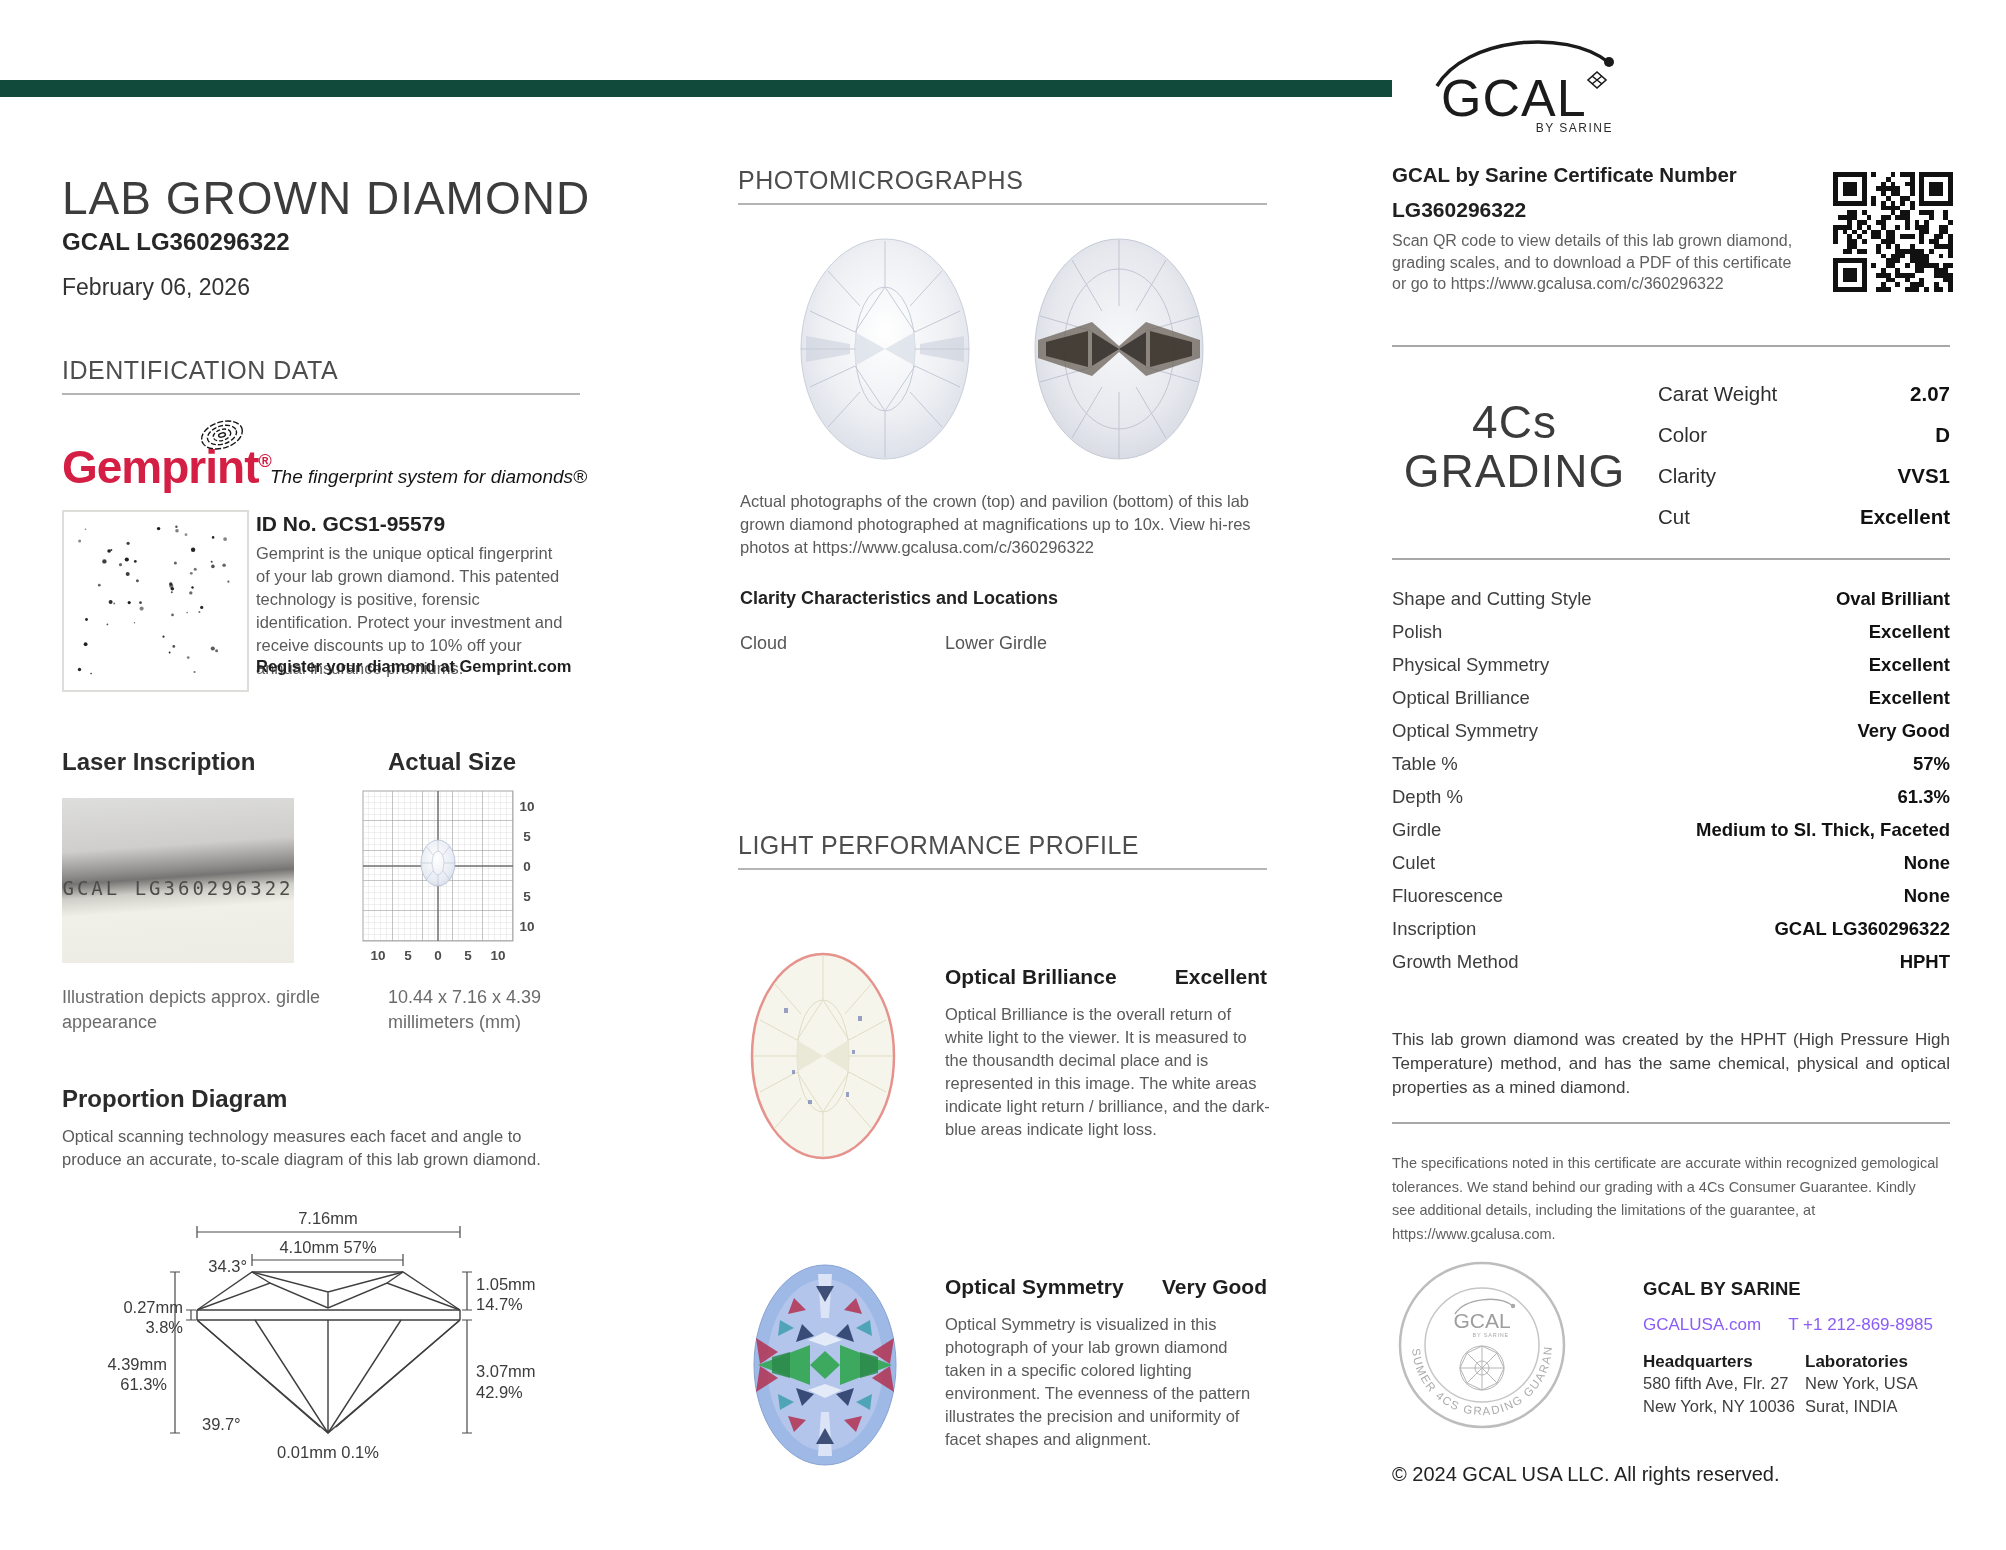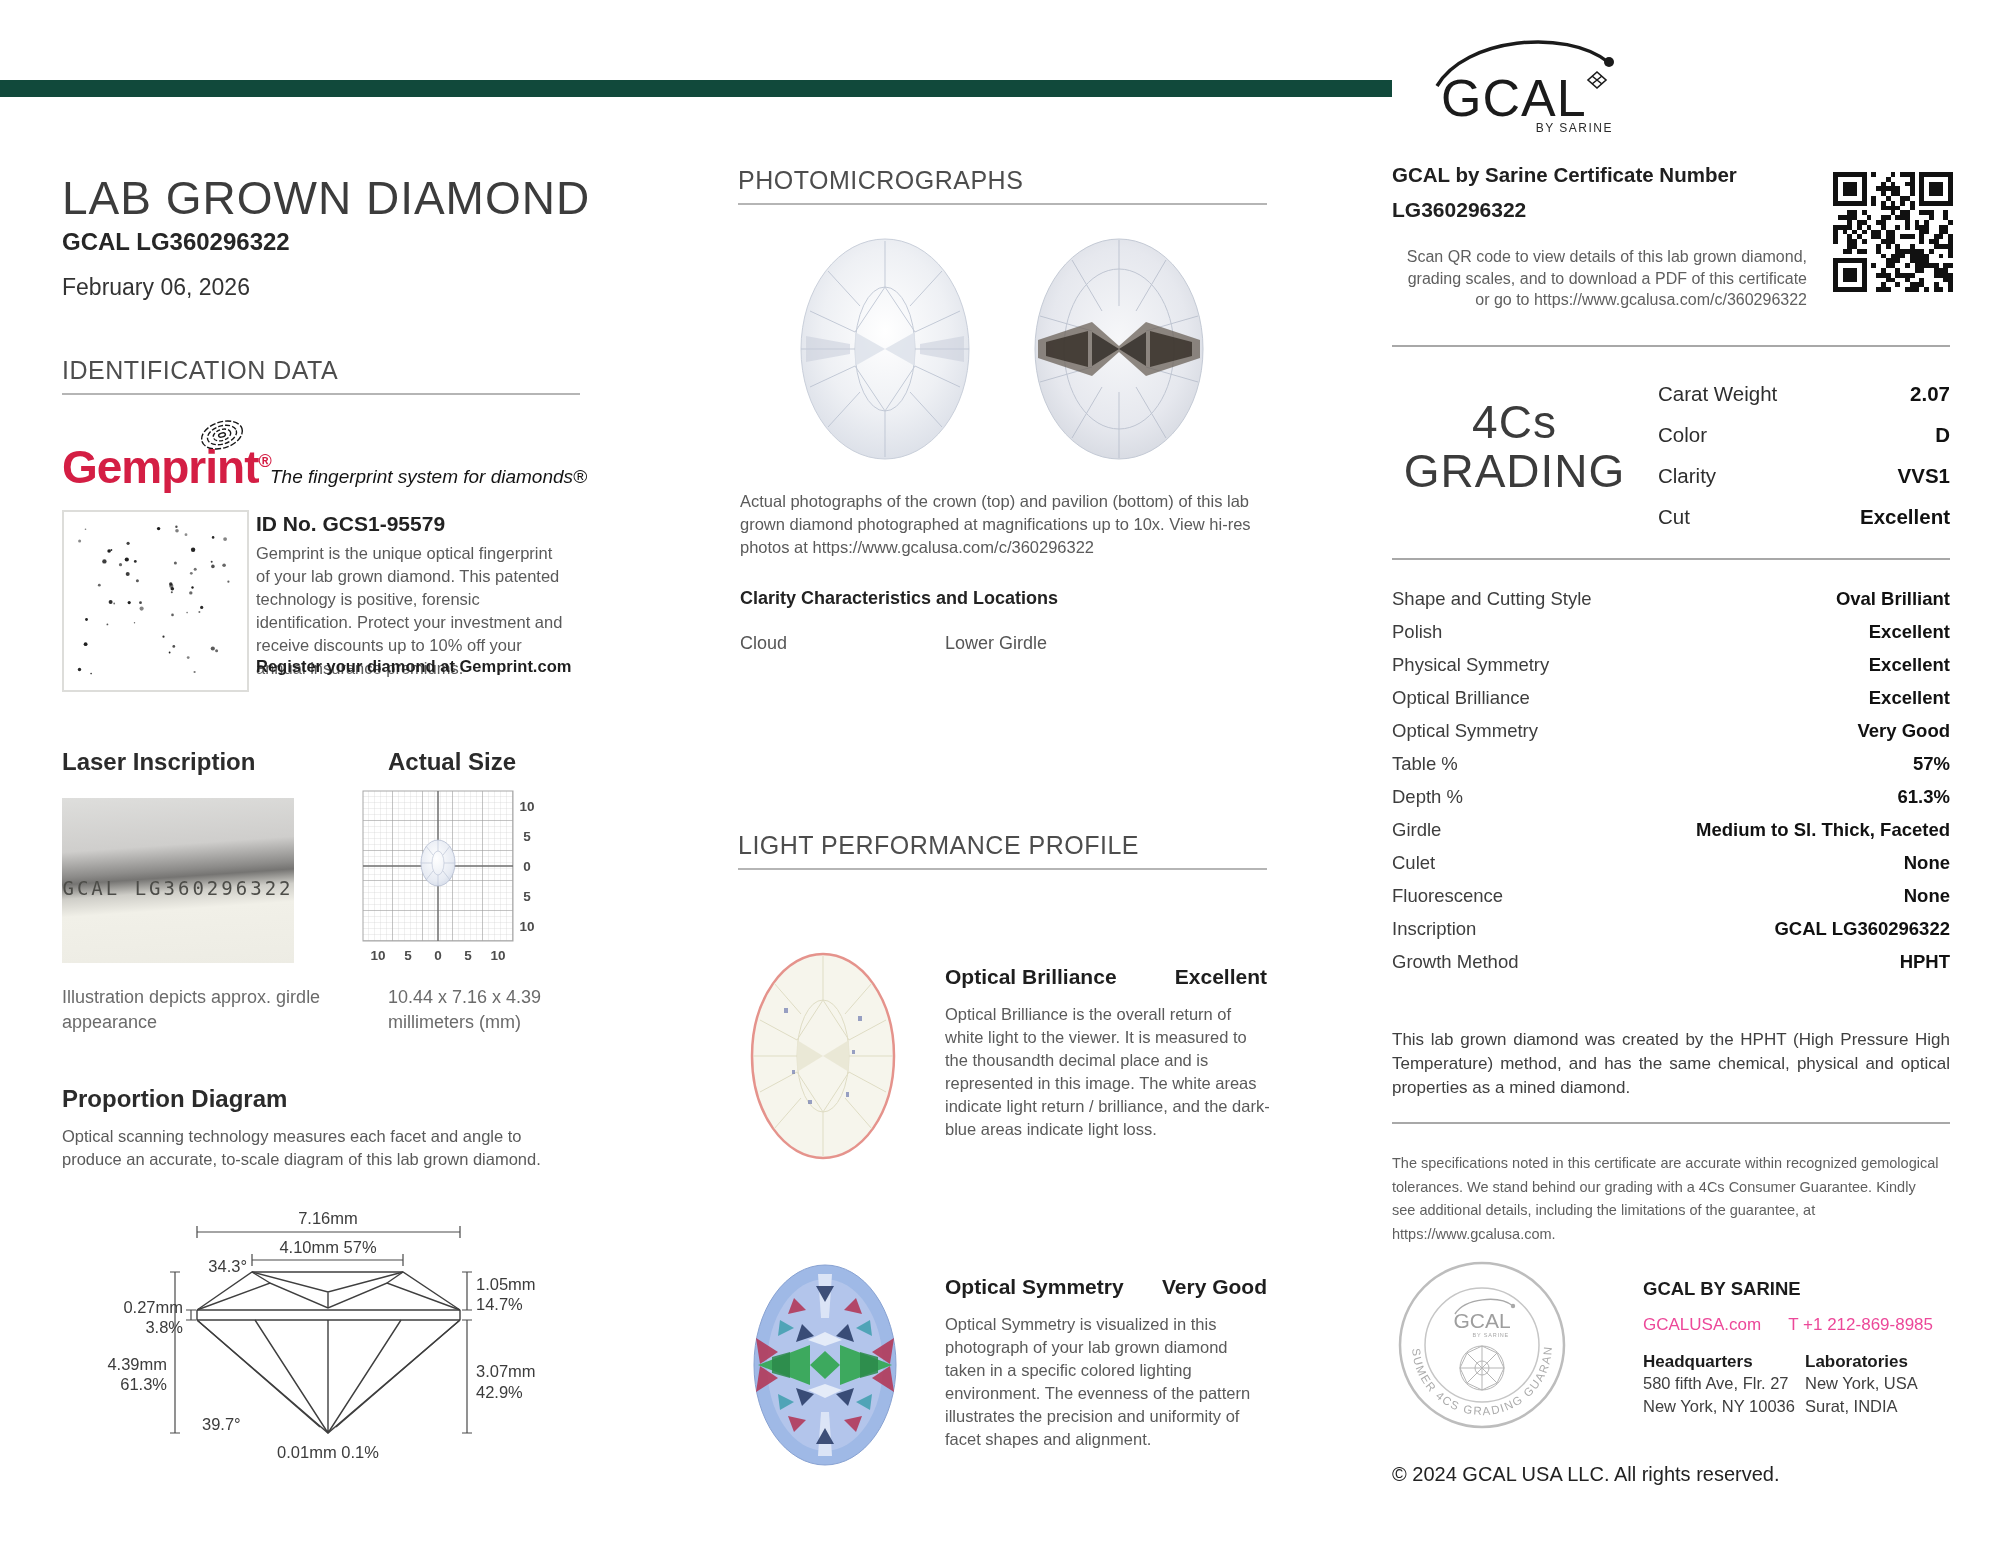--- a/index.html
+++ b/index.html
@@ -33,21 +33,21 @@
   .fourcs{font-size:46px;font-weight:400;color:#3b3b3b;letter-spacing:1px;line-height:49px;text-align:center;}
   .grow{display:flex;justify-content:space-between;}
   .glabel{font-size:20.5px;color:#2e2e2e;}
   .gvalue{font-size:20.5px;font-weight:700;color:#111;}
   .slabel{font-size:18.5px;color:#3d3d3d;}
   .svalue{font-size:18.5px;font-weight:700;color:#111;}
   .specrow{display:flex;justify-content:space-between;height:33px;}
   .growthnote{font-size:17px;line-height:24px;color:#3f3f3f;text-align:justify;}
   .disclaimer{font-size:14.5px;line-height:23.5px;color:#5f5f5f;}
   .company{font-size:18.5px;font-weight:700;color:#1c1c1c;}
-  .contact{font-size:17px;color:#ec4899;}
+  .contact{font-size:17px;color:#8b5cf6;}
   .addrhead{font-size:17px;font-weight:700;color:#1c1c1c;}
   .addr{font-size:16.5px;line-height:23px;color:#3f3f3f;}
   .copyright{font-size:20px;color:#222;}
   svg text{font-family:"Liberation Sans","DejaVu Sans",sans-serif;}
 </style>
 </head>
 <body>
 
 <div class="page">
 
@@ -368,21 +368,21 @@
       </g>
   </svg>
   <div class="r grow" style="left:945px;top:1275px;width:322px;">
     <span class="obhead">Optical Symmetry</span>
     <span class="grade">Very Good</span>
   </div>
   <div class="r body-sm" style="left:945px;top:1313px;width:325px;">Optical Symmetry is visualized in this photograph of your lab grown diamond taken in a specific colored lighting environment. The evenness of the pattern illustrates the precision and uniformity of facet shapes and alignment.</div>
 
   <div class="r certlabel" style="left:1392px;top:163px;">GCAL by Sarine Certificate Number</div>
   <div class="r certnum" style="left:1392px;top:198px;">LG360296322</div>
-  <div class="r scantext" style="left:1392px;top:246px;width:415px;text-align:right;">Scan QR code to view details of this lab grown diamond, grading scales, and to download a PDF of this certificate or go to https://www.gcalusa.com/c/360296322</div>
+  <div class="r scantext" style="left:1392px;top:230px;width:415px;">Scan QR code to view details of this lab grown diamond, grading scales, and to download a PDF of this certificate or go to https://www.gcalusa.com/c/360296322</div>
 
   <svg class="r" id="qr-svg" style="left:1833px;top:172px;" width="120" height="120" viewBox="0 0 25 25" shape-rendering="crispEdges">
       <rect x="8" y="0" width="1" height="1" fill="#111"></rect>
       <rect x="12" y="0" width="1" height="1" fill="#111"></rect>
       <rect x="14" y="0" width="1" height="1" fill="#111"></rect>
       <rect x="15" y="0" width="1" height="1" fill="#111"></rect>
       <rect x="16" y="0" width="1" height="1" fill="#111"></rect>
       <rect x="11" y="1" width="1" height="1" fill="#111"></rect>
       <rect x="16" y="1" width="1" height="1" fill="#111"></rect>
       <rect x="10" y="2" width="1" height="1" fill="#111"></rect>

